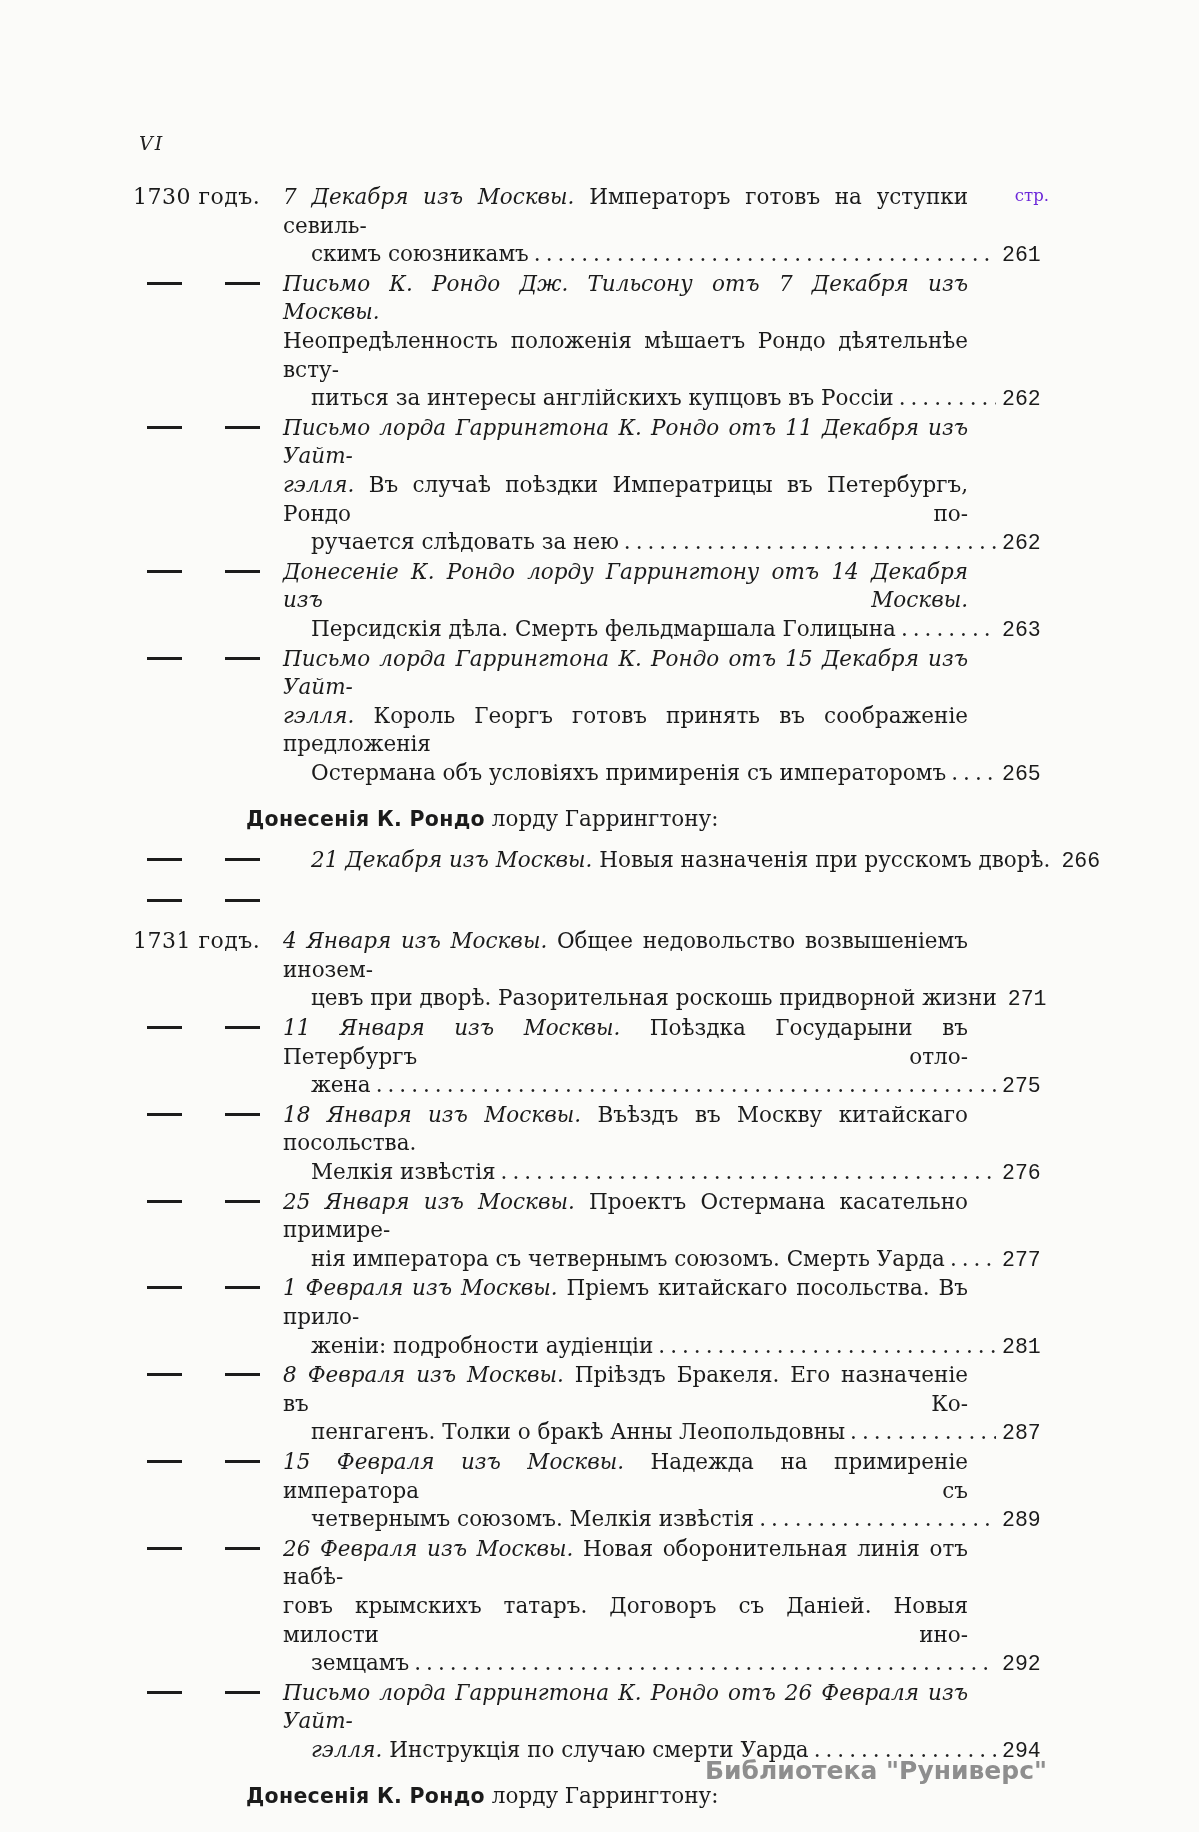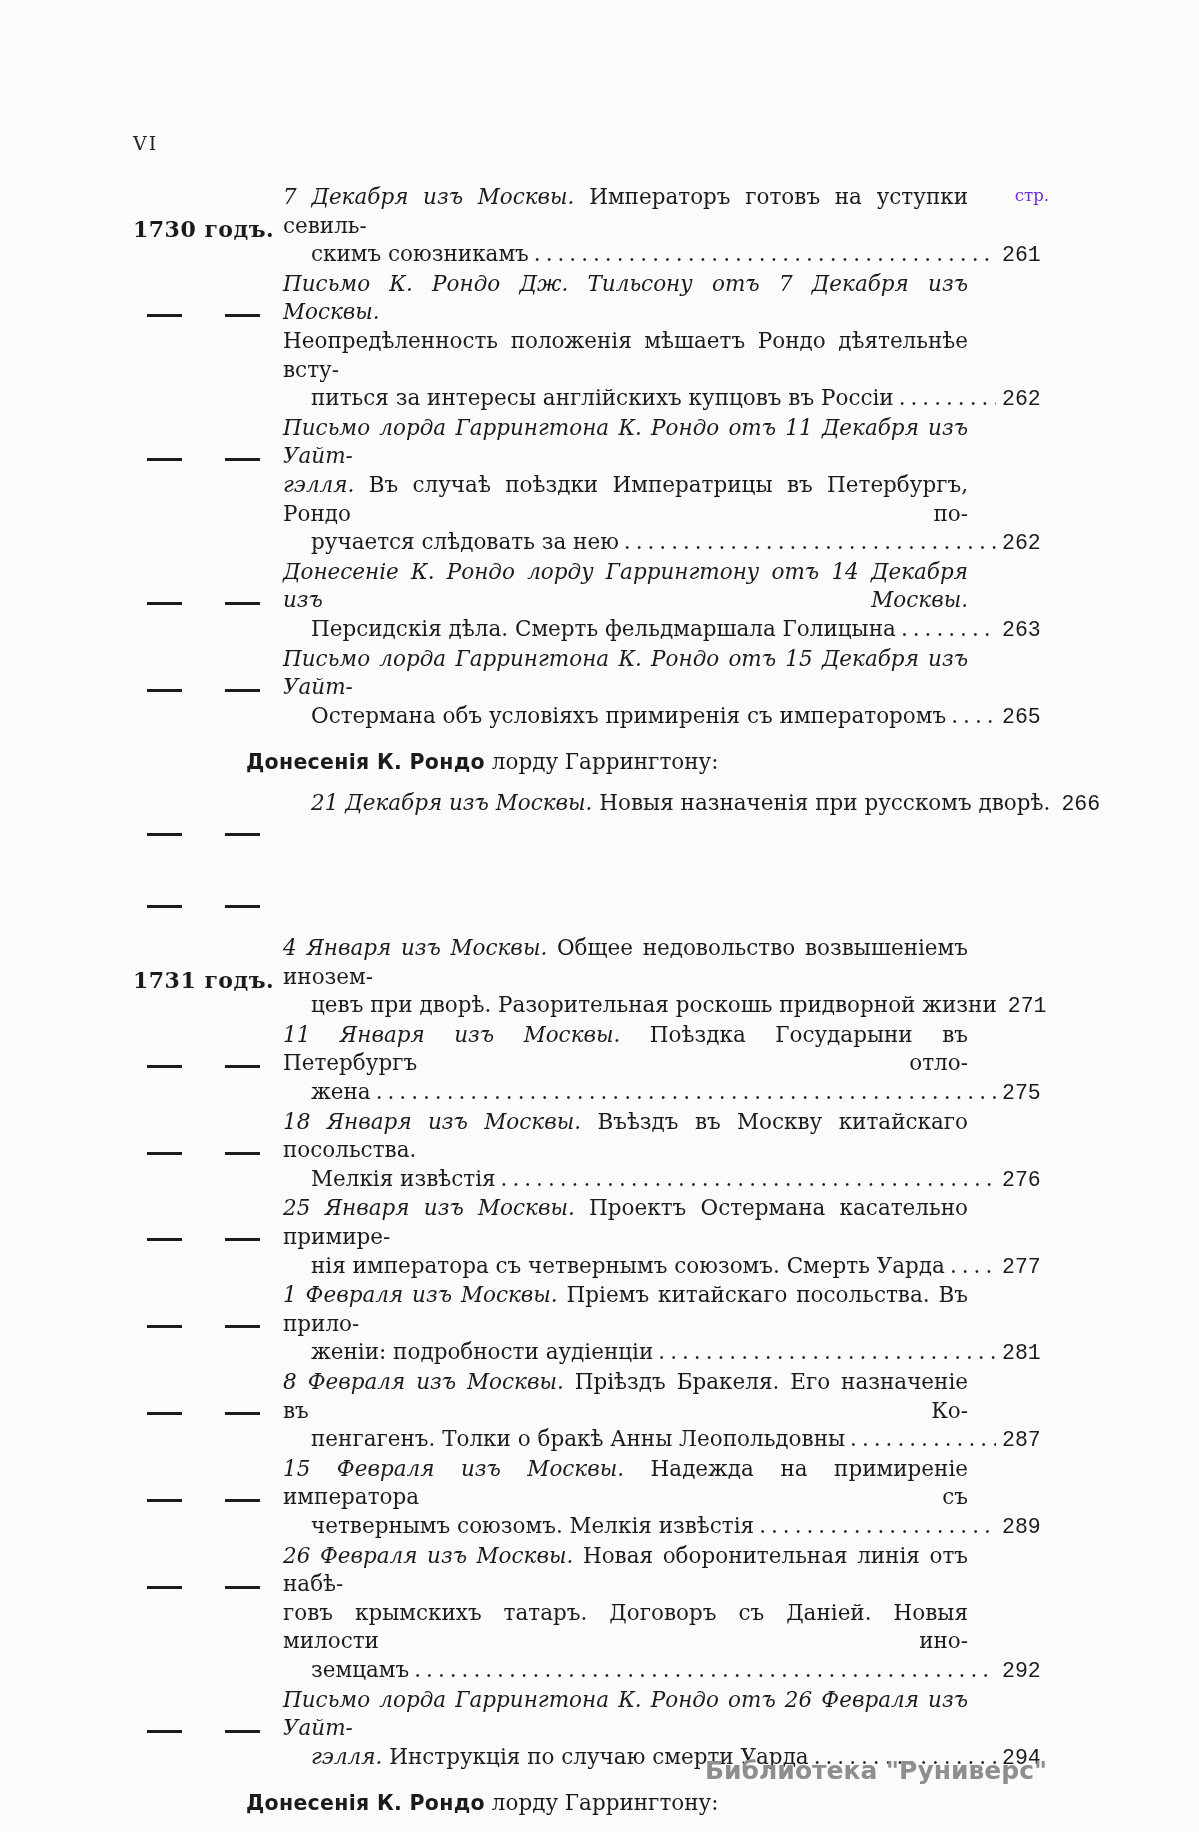--- a/index.html
+++ b/index.html
@@ -2,36 +2,35 @@
 <html><head>
 <meta charset="utf-8">
 <style>
   html,body{margin:0;padding:0;}
   body{
     width:1199px;height:1832px;position:relative;overflow:hidden;
     background:#fbfbf9;color:#1b1b1b;
     font-family:"DejaVu Serif", serif;
   }
   .folio{
-    position:absolute;left:133px;top:132px;
-    font-size:19px;letter-spacing:2px;color:#222;
+    position:absolute;left:139px;top:132px;
+    font-size:19px;letter-spacing:2px;color:#222;font-style:italic;
   }
   .col-header{
     position:absolute;right:150px;top:186px;
     font-size:16.5px;color:#6d28d9;
   }
   .toc{
     position:absolute;left:133px;top:183px;width:917px;
   }
   .entry{display:flex;align-items:flex-start;}
   .label{
     width:150px;flex:none;
-    font-size:22px;font-weight:bold;letter-spacing:0.5px;
+    font-size:22px;font-weight:normal;letter-spacing:0.5px;
     line-height:28.6px;
-    margin-top:32px;
   }
   .label.dash{padding-top:12px;font-size:0;}
   .bar{display:inline-block;width:35px;height:3px;background:#1c1c1c;vertical-align:top;}
   .bar.b1{margin-left:14px;}
   .bar.b2{margin-left:43px;}
   .body{flex:1;width:767px;font-size:21.5px;line-height:28.6px;}
   .line.cont{
     text-align:justify;text-align-last:justify;
     padding-right:82px;
   }
@@ -112,20 +111,21 @@
           <span class="txt"><span class="rg">Персидскія дѣла. Смерть фельдмаршала Голицына</span></span>
           <span class="leader"></span>
           <span class="pageno">263</span>
         </div>
       </div>
     </div>
     <div class="entry">
       <div class="label dash"><span class="bar b1"></span><span class="bar b2"></span></div>
       <div class="body">
         <div class="line cont"><span class="it">Письмо лорда Гаррингтона К. Рондо отъ 15 Декабря изъ Уайт-</span></div>
+        <div class="line cont"><span class="it">гэлля.</span><span class="rg"> Король Георгъ готовъ принять въ соображеніе предложенія</span></div>
         <div class="line final">
           <span class="txt"><span class="rg">Остермана объ условіяхъ примиренія съ императоромъ</span></span>
           <span class="leader"></span>
           <span class="pageno">265</span>
         </div>
       </div>
     </div>
     <div class="sect"><span class="hb">Донесенія К. Рондо</span><span class="hr2"> лорду Гаррингтону:</span></div>
     <div class="entry">
       <div class="label dash"><span class="bar b1"></span><span class="bar b2"></span></div>

